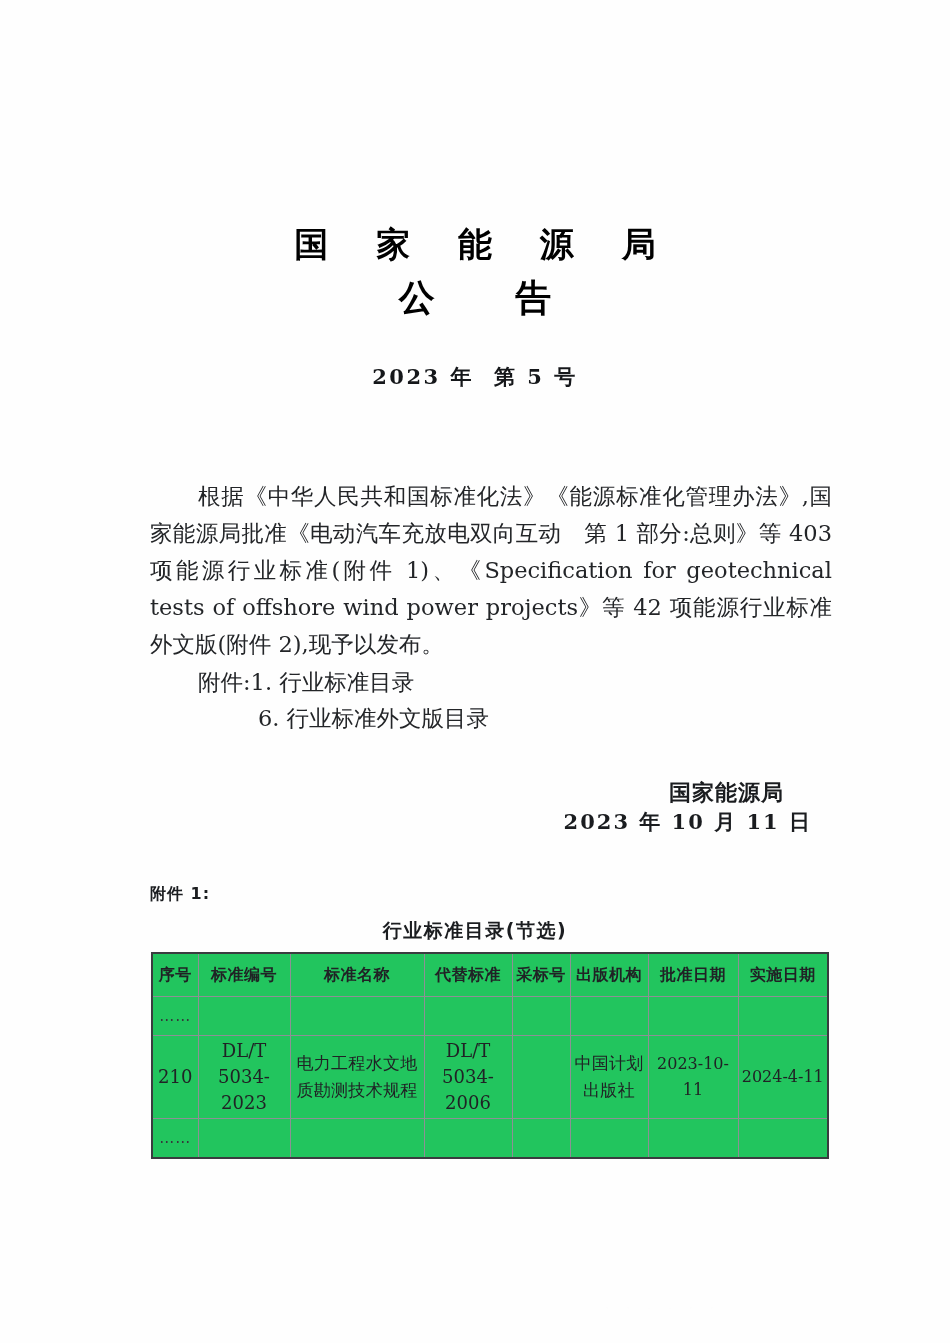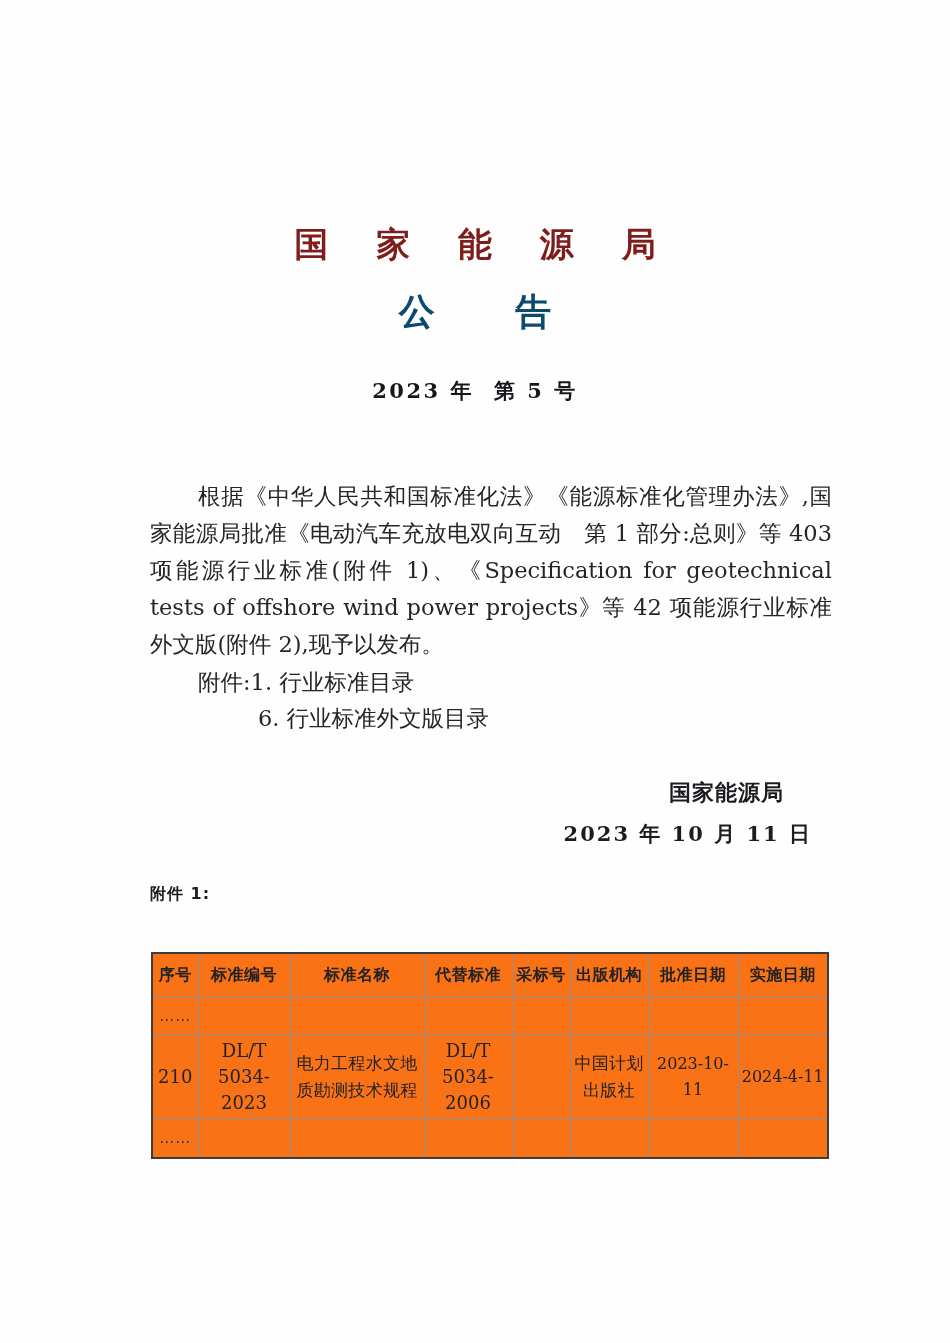--- a/index.html
+++ b/index.html
@@ -30,30 +30,30 @@
     width: 950px;
     text-align: center;
   }
   .org-title {
     font-family: "DejaVu Sans", "Liberation Sans", sans-serif;
     font-weight: bold;
     font-size: 34px;
     letter-spacing: 18px;
     text-indent: 18px;
     line-height: 1.3;
-    color: #7f1d1d;
+    color: #000000;
   }
   .doc-type {
-    margin-top: 22px;
+    margin-top: 8px;
     font-family: "DejaVu Sans", "Liberation Sans", sans-serif;
     font-weight: bold;
     font-size: 36px;
     letter-spacing: 34px;
     text-indent: 34px;
-    color: #0c4a6e;
+    color: #000000;
   }
   .doc-number {
     margin-top: 40px;
     font-family: "DejaVu Serif", "Liberation Serif", serif;
     font-weight: bold;
     font-size: 21px;
     letter-spacing: 2.5px;
     color: #15171a;
   }
   .doc-number .gap { display: inline-block; width: 20px; }
@@ -97,21 +97,21 @@
     color: #1a1c1f;
   }
   .sig-org {
     font-family: "DejaVu Sans", "Liberation Sans", sans-serif;
     font-weight: bold;
     font-size: 22px;
     letter-spacing: 1px;
     padding-right: 48px;
   }
   .sig-date {
-    margin-top: 12px;
+    margin-top: 0;
     font-family: "DejaVu Serif", "Liberation Serif", serif;
     font-weight: bold;
     font-size: 21px;
     letter-spacing: 2px;
     padding-right: 20px;
   }
 
   
   .attachment-label {
     position: absolute;
@@ -141,21 +141,21 @@
     position: absolute;
     top: 952px;
     left: 151px;
     width: 676px;
   }
   table.std-table {
     width: 100%;
     border-collapse: collapse;
     table-layout: fixed;
     border: 2px solid #3a3c3f;
-    background: #f97316;
+    background: #22c55e;
   }
   table.std-table td,
   table.std-table th {
     border: 1px solid #8d9095;
     text-align: center;
     vertical-align: middle;
     color: #202225;
     font-weight: normal;
     padding: 2px 1px;
   }
@@ -229,20 +229,21 @@
     <div class="att-line-1">附件:1. 行业标准目录</div>
     <div class="att-line-2">6. 行业标准外文版目录</div>
   </div>
 
   <div class="signature">
     <div class="sig-org">国家能源局</div>
     <div class="sig-date">2023 年 10 月 11 日</div>
   </div>
 
   <div class="attachment-label">附件 1:</div>
+  <div class="table-caption">行业标准目录(节选)</div>
 
   <div class="std-table-wrap">
     <table class="std-table">
       <colgroup>
         <col class="col-seq">
           <col class="col-code">
           <col class="col-name">
           <col class="col-repl">
         <col class="col-adopt">
           <col class="col-pub">

